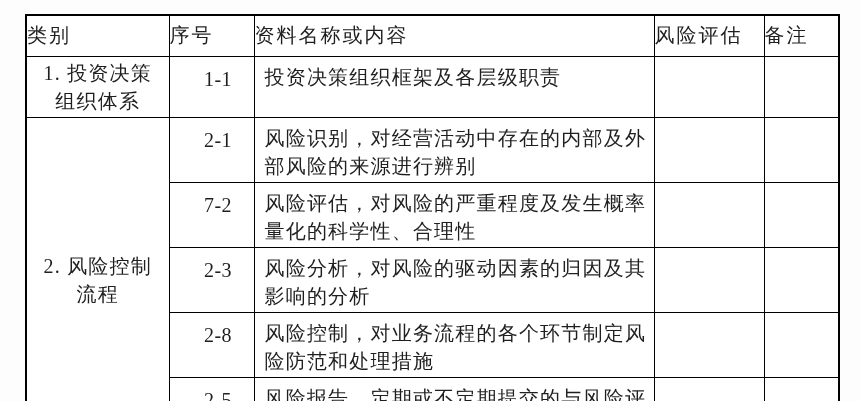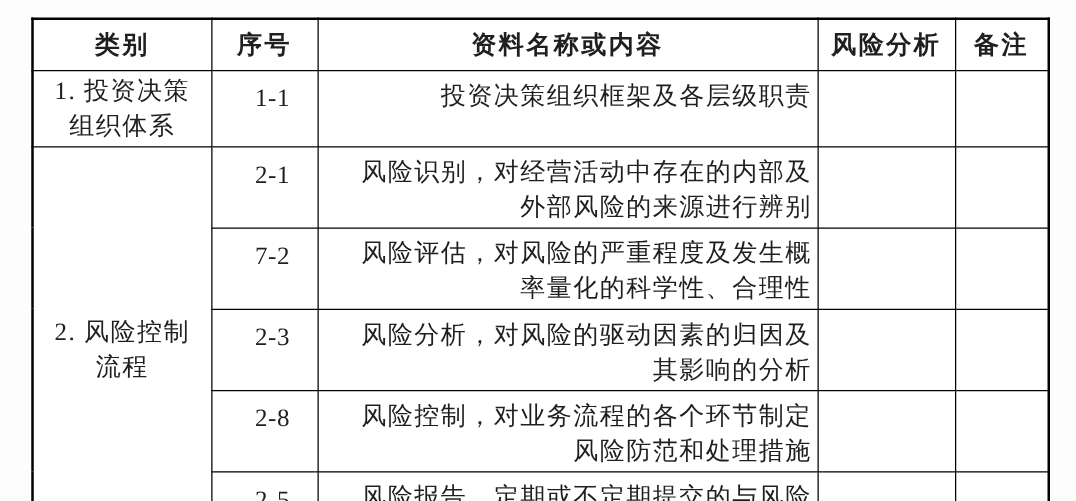--- a/index.html
+++ b/index.html
@@ -26,46 +26,46 @@
   table.checklist th, table.checklist td {
     border: 1px solid #000000;
     font-size: 20px;
     color: #1f1f1f;
     overflow: hidden;
   }
   tr.r-head  { height: 41px; }
   tr.r-first { height: 57px; }
   tr.r-body  { height: 55px; }
   th.hcell {
-    font-weight: bold;
+    font-weight: normal;
     font-size: 21px;
-    text-align: center;
+    text-align: left;
     vertical-align: middle;
     letter-spacing: 2px;
   }
   td.cat {
     text-align: center;
     vertical-align: middle;
     white-space: pre-line;
     line-height: 28px;
     letter-spacing: 1.2px;
     padding: 2px 4px;
   }
   td.serial {
     text-align: center;
     vertical-align: top;
     padding-top: 8px;
     line-height: 28px;
     letter-spacing: 0.5px;
     padding-left: 13px;
   }
   td.content {
-    text-align: right;
+    text-align: left;
     vertical-align: top;
-    padding: 6px 4px 2px 22px;
+    padding: 6px 4px 2px 10px;
     line-height: 28px;
     letter-spacing: 1.2px;
     word-break: break-all;
   }
   td.status, td.remark { vertical-align: middle; }
 </style>
 </head>
 <body>
 
 <div class="page">
@@ -75,21 +75,21 @@
       <col style="width:85px">
       <col style="width:400px">
       <col style="width:110px">
       <col style="width:75px">
     </colgroup>
     <thead>
       <tr class="r-head">
         <th class="hcell">类别</th>
         <th class="hcell">序号</th>
         <th class="hcell">资料名称或内容</th>
-        <th class="hcell">风险分析</th>
+        <th class="hcell">风险评估</th>
         <th class="hcell">备注</th>
       </tr>
     </thead>
     <tbody>
       <tr class="r-first">
         <td class="cat" rowspan="1">1. 投资决策
 组织体系</td>
         <td class="serial">1-1</td>
         <td class="content">投资决策组织框架及各层级职责</td>
         <td class="status"></td>

